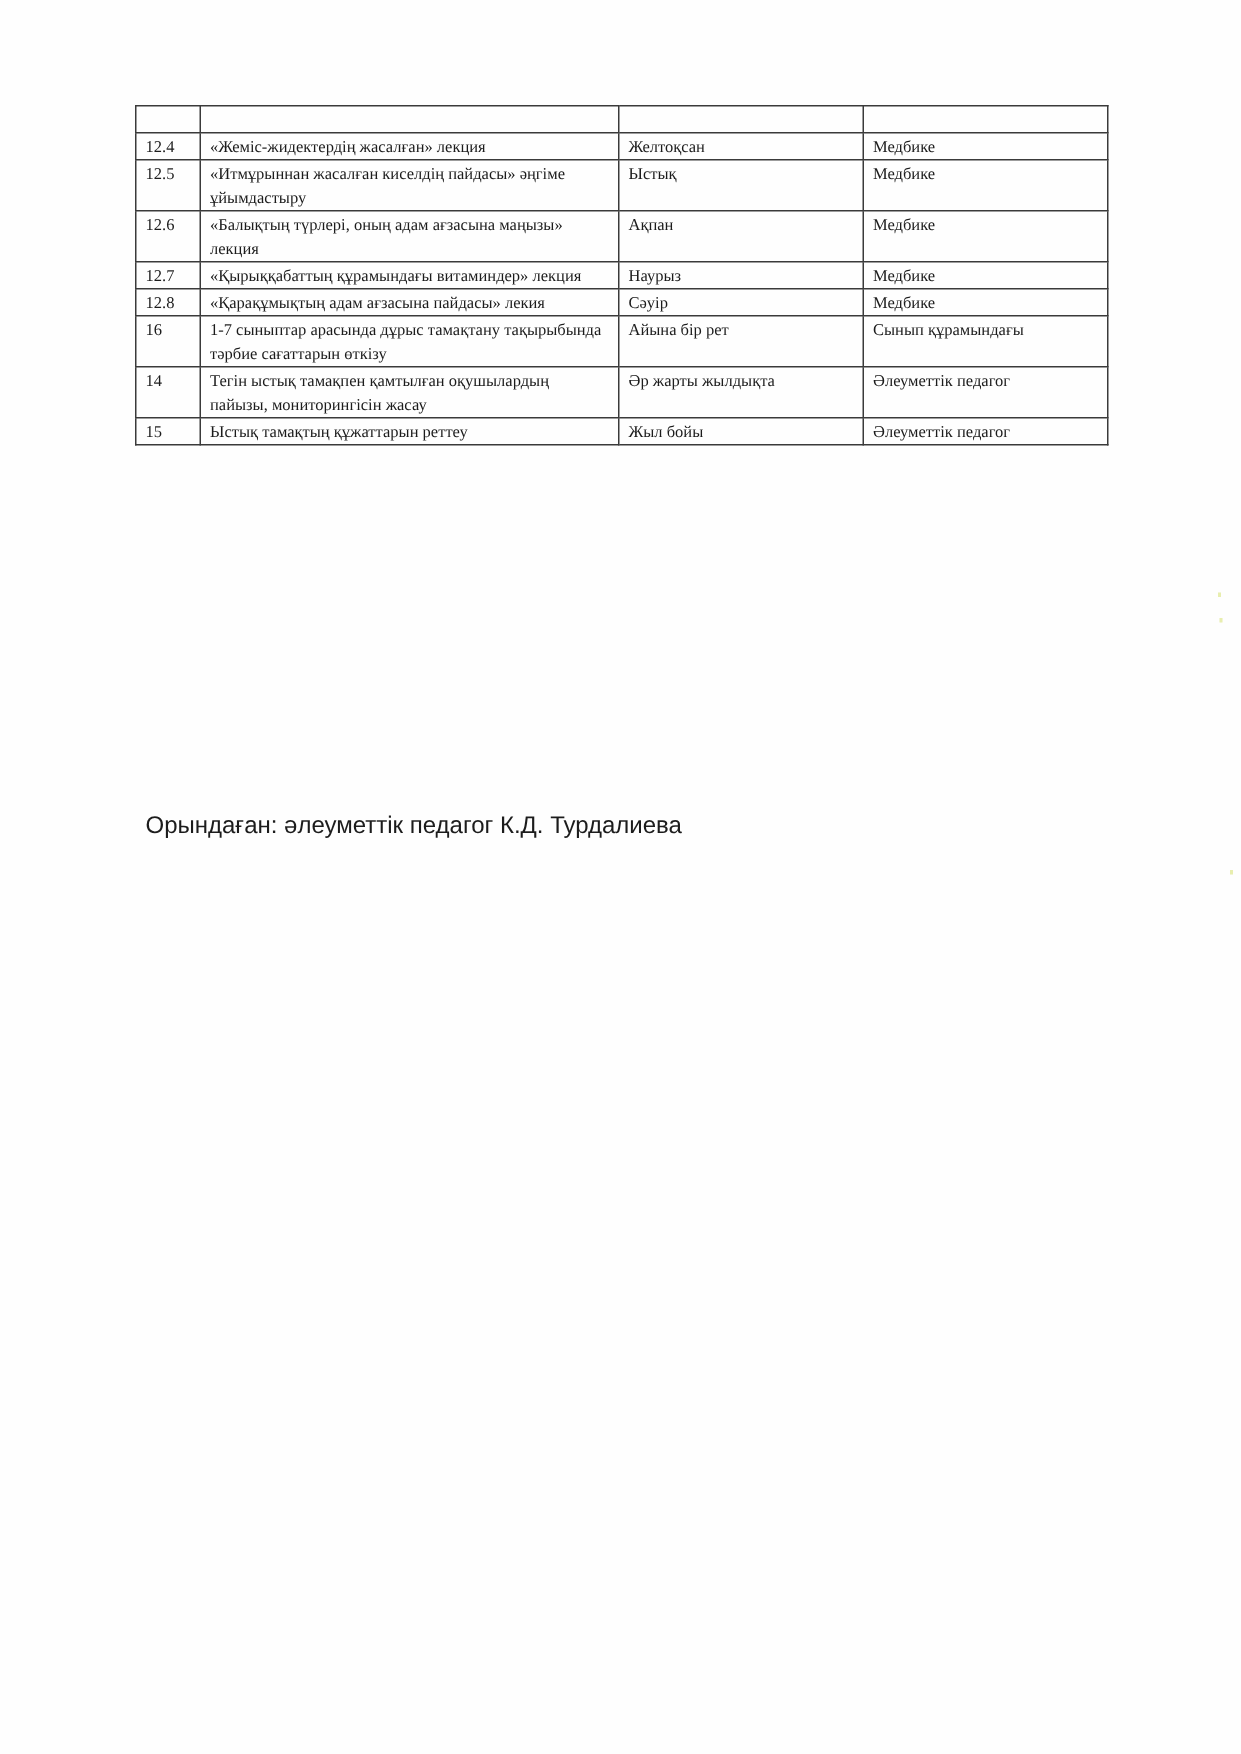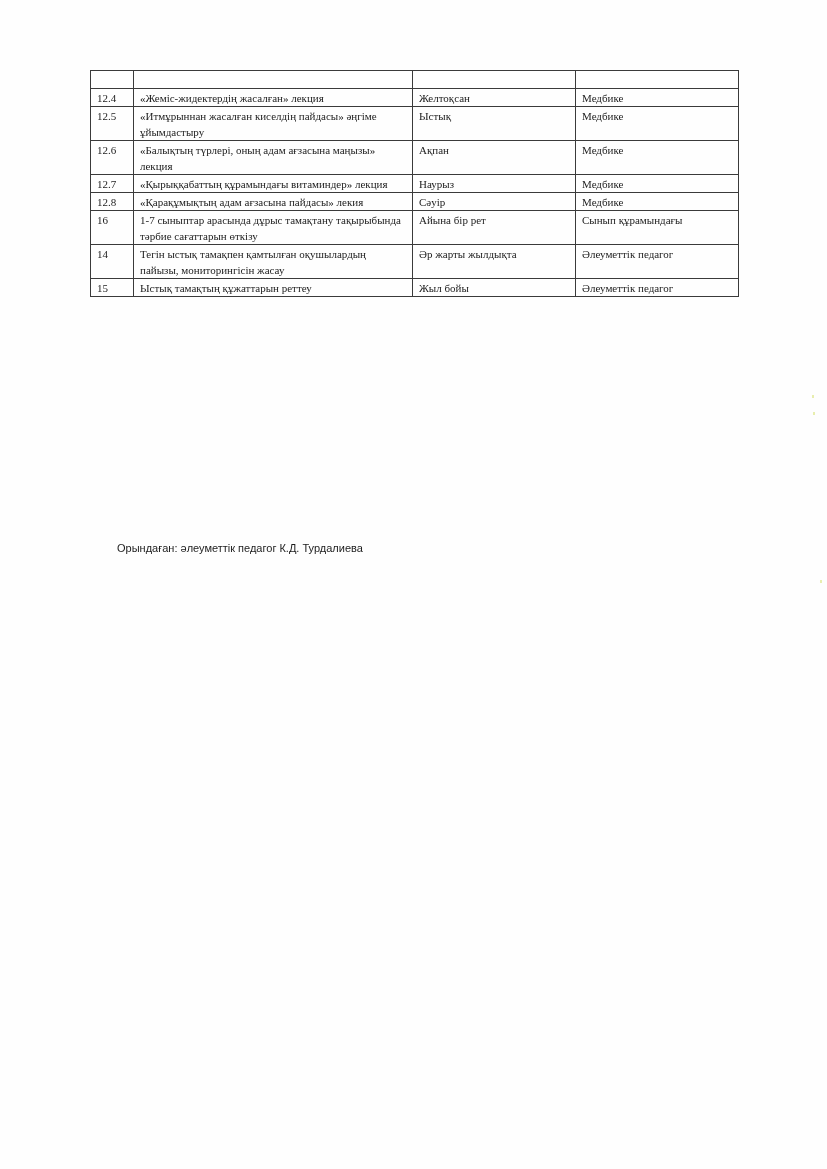--- a/index.html
+++ b/index.html
@@ -13,22 +13,22 @@
   }
   .tbl td {
     border: 1px solid #3a3a3a; vertical-align: top; padding: 1px 6px 0 6px;
   }
   .tbl col.c1 { width: 43px; }
   .tbl col.c2 { width: 279px; }
   .tbl col.c3 { width: 163px; }
   .tbl col.c4 { width: 163px; }
   .tbl tr.blank td { height: 16px; }
   .signature {
-    position: absolute; left: 97px; top: 542px; font-size: 11px;
-    font-family: "Liberation Sans", sans-serif; color: #1c1c1c; margin-left: 20px;
+    position: absolute; left: 97px; top: 542px; font-size: 16px;
+    font-family: "Liberation Sans", sans-serif; color: #1c1c1c;
   }
   .speck { position: absolute; width: 2px; height: 3px; background: #d8e27a; opacity: .6; }
 </style>
 </head>
 <body>
 
 <table class="tbl">
   <colgroup>
       <col class="c1">
       <col class="c2">

